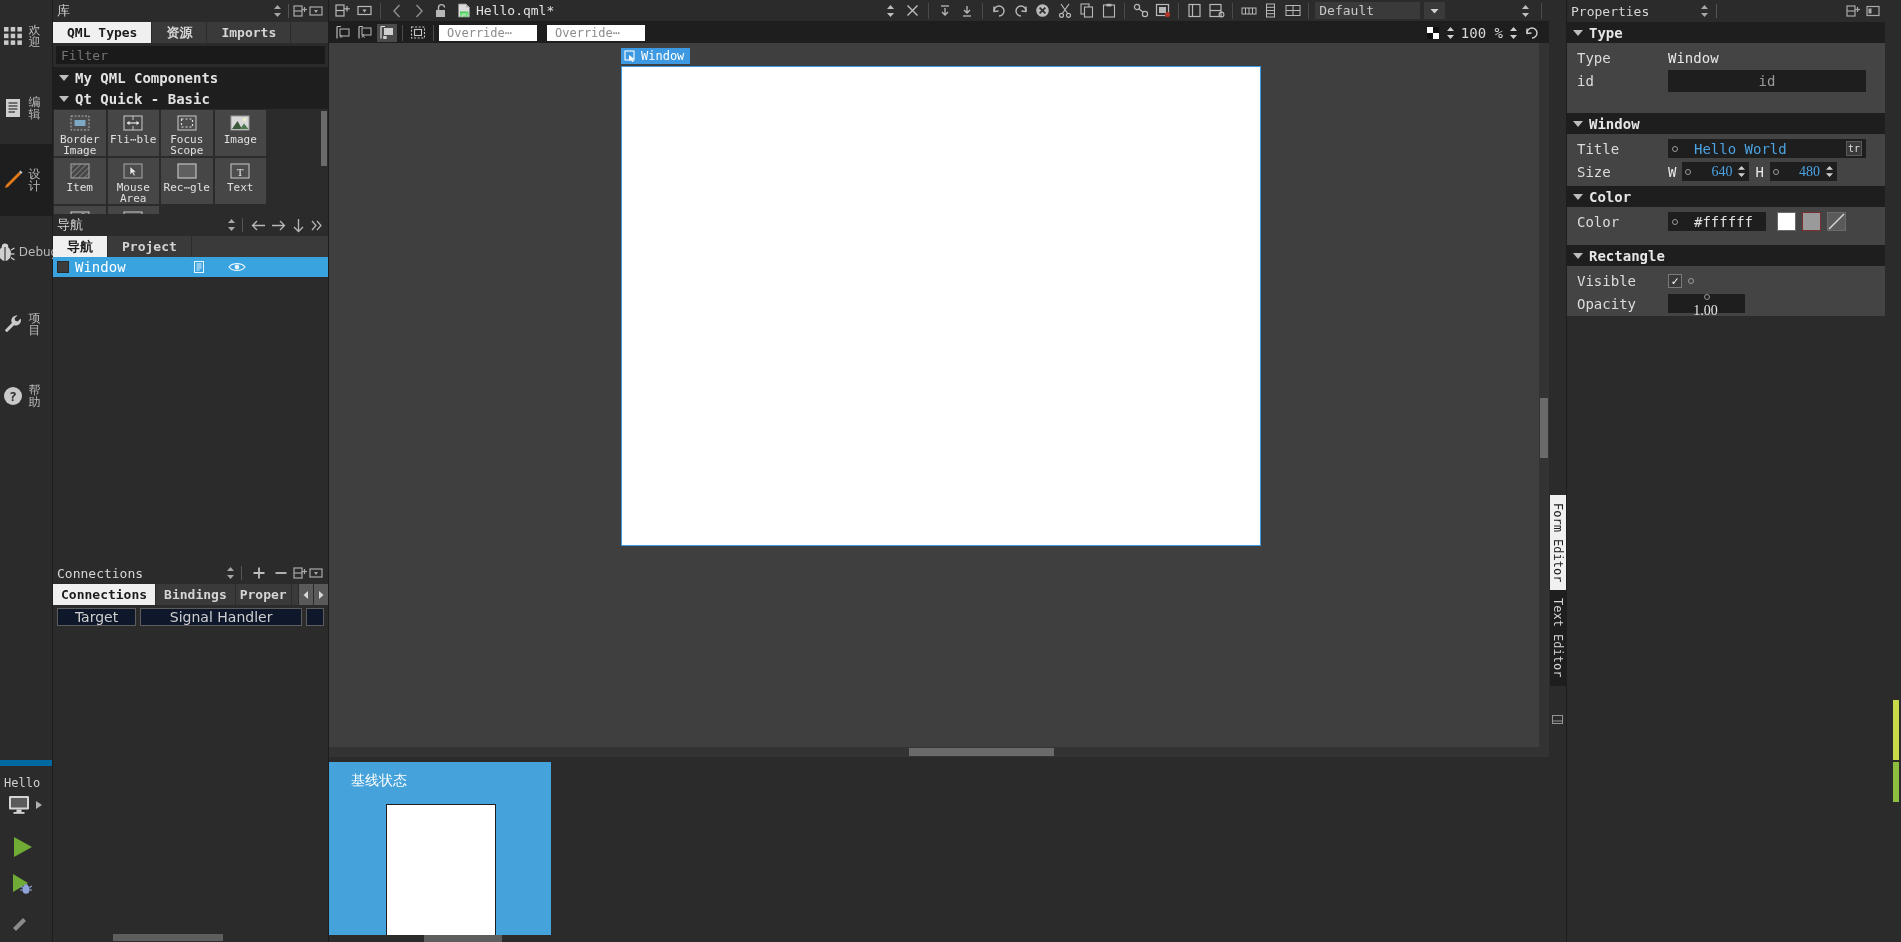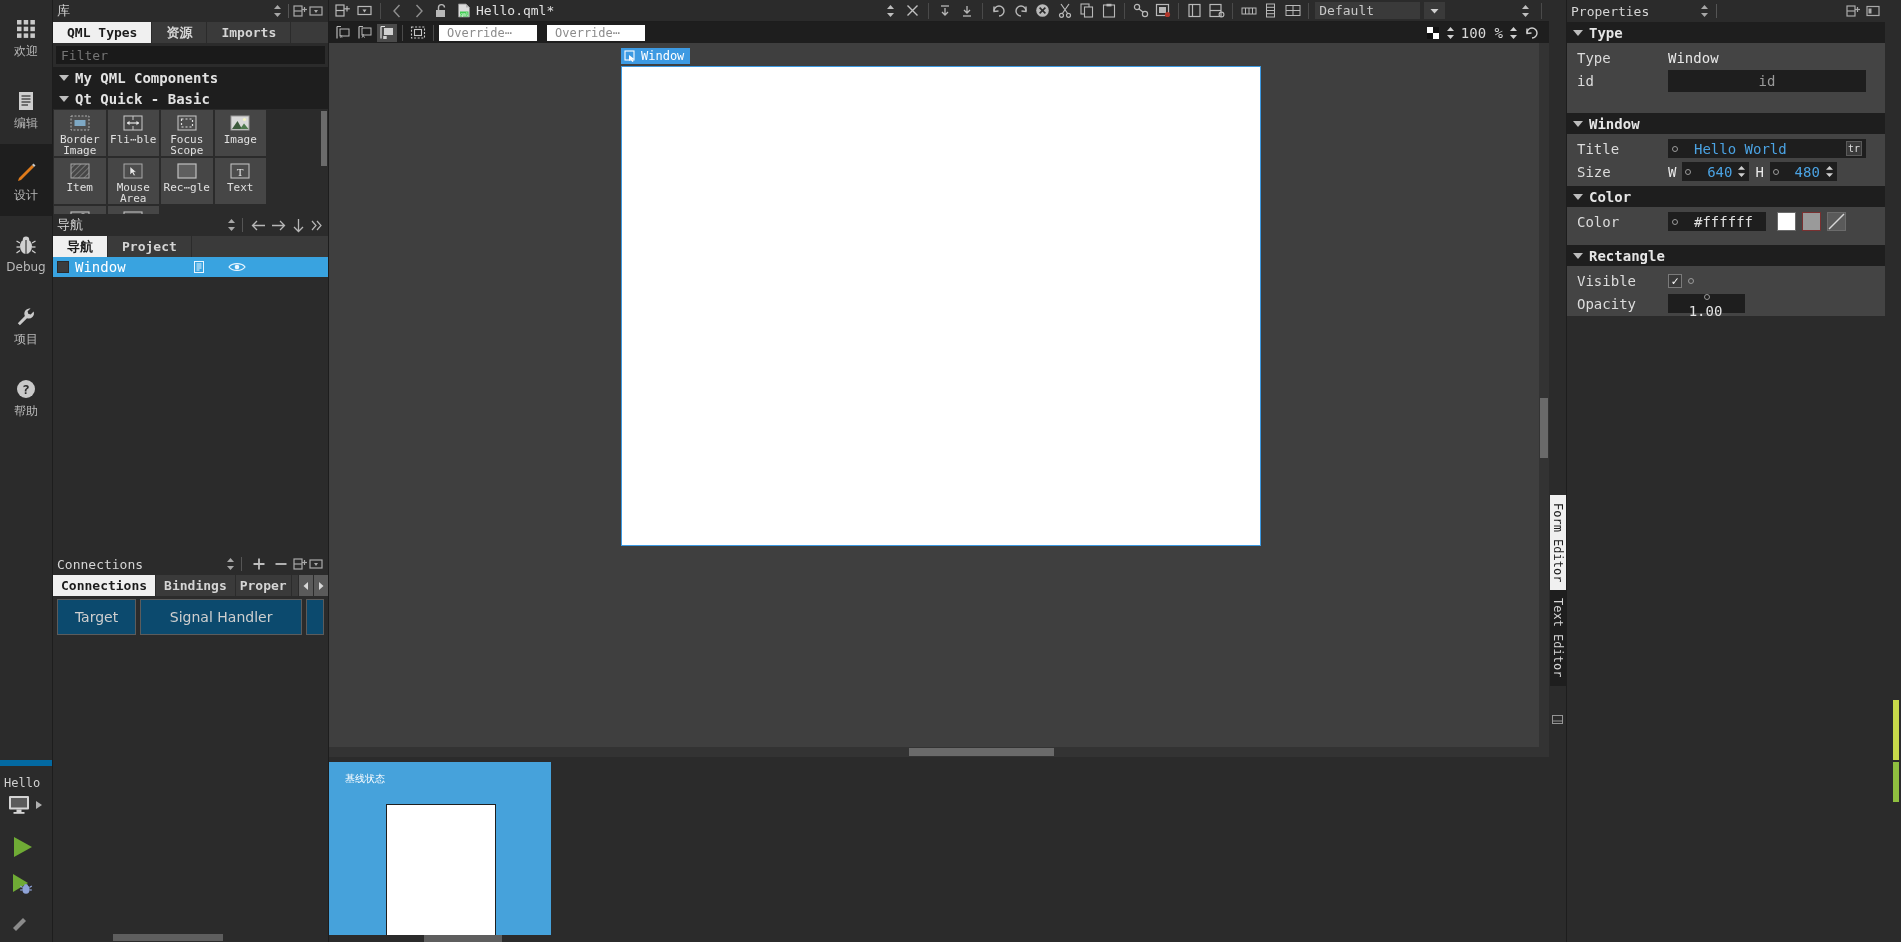--- a/index.html
+++ b/index.html
@@ -11,21 +11,21 @@
     position:relative;
   }
   .app{position:absolute;inset:0;display:flex;}
 
   
   .modebar{
     width:53px;background:#2b2b2b;display:flex;flex-direction:column;
     border-right:1px solid #1d1d1d;flex:0 0 53px;
   }
   .mode{
-    height:72px;display:flex;flex-direction:column;align-items:center;
+    height:72px;display:flex;flex-direction:row;align-items:center;
     justify-content:center;gap:3px;cursor:pointer;color:#b9b9b9;
     font-family:"DejaVu Sans","Liberation Sans",sans-serif;font-size:13px;
   }
   .mode.active{background:#1e1e1e;}
   .mode .glyph{width:26px;height:26px;display:flex;align-items:center;justify-content:center;}
   .mode .lbl{font-size:12px;line-height:1;}
   .modebar .spacer{flex:1;}
   .kitbox{border-top:6px solid #0369a1;padding:10px 0 0 2px;}
   .kitname{font-size:12px;color:#d0d0d0;padding-left:2px;font-family:"DejaVu Sans Mono",monospace;}
   .kitrow{display:flex;align-items:center;gap:3px;padding:4px 0 10px 4px;}
@@ -78,21 +78,21 @@
   .nav-row .sq{width:12px;height:12px;background:#3c3c3c;border:1px solid #2a2a2a;}
   .fill{flex:1;}
   .navarea{flex:1;background:#2b2b2b;}
 
   
   .conn-tabs{display:flex;height:21px;background:#3a3a3a;align-items:stretch;}
   .conn-tabs .tab{padding:0 8px;}
   .arrowbtn{width:15px;background:#5a5a5a;border-left:1px solid #2b2b2b;display:flex;align-items:center;justify-content:center;cursor:pointer;}
   .conn-head-row{display:flex;background:#2b2b2b;padding:3px 4px;gap:4px;}
   .conn-col{
-    background:#0c4a6e;border:1px solid #5c5c5c;height:36px;
+    background:#0f172a;border:1px solid #5c5c5c;height:18px;
     display:flex;align-items:center;justify-content:center;color:#cfcfcf;
     font-family:"DejaVu Sans","Liberation Sans",sans-serif;font-size:14px;
   }
 
   
   .center{flex:1;display:flex;flex-direction:column;min-width:0;background:#2b2b2b;}
   .toptool{
     height:22px;background:#2b2b2b;display:flex;align-items:center;gap:3px;
     padding:0 4px;flex:0 0 22px;border-bottom:1px solid #1d1d1d;
   }
@@ -128,21 +128,21 @@
     position:absolute;left:292px;top:5px;height:16px;background:#3d9ae2;color:#fff;
     display:flex;align-items:center;gap:4px;padding:0 6px 0 3px;font-size:12px;
   }
   .canv-vscroll{position:absolute;right:0;top:0;bottom:0;width:10px;background:#333;}
   .canv-vscroll .thumb{position:absolute;left:1px;width:8px;background:#6a6a6a;}
   .canv-hscroll{height:10px;background:#333;position:relative;flex:0 0 10px;}
   .canv-hscroll .thumb{position:absolute;top:1px;height:8px;background:#6a6a6a;}
 
   .statespanel{height:185px;flex:0 0 185px;background:#2b2b2b;position:relative;overflow:hidden;}
   .statecard{position:absolute;left:0;top:5px;width:222px;height:180px;background:#46a2db;}
-  .statecard .cap{position:absolute;left:16px;top:10px;color:#ffffff;font-size:10px;font-family:"DejaVu Sans","Liberation Sans",sans-serif;}
+  .statecard .cap{position:absolute;left:22px;top:10px;color:#ffffff;font-size:14px;font-family:"DejaVu Sans","Liberation Sans",sans-serif;}
   .statecard .mini{position:absolute;left:57px;top:42px;width:110px;height:138px;background:#fff;border:1px solid #1f1f1f;}
   .states-hscroll{position:absolute;left:0;bottom:0;height:7px;width:100%;background:#2b2b2b;}
   .states-hscroll .thumb{position:absolute;top:0;height:7px;background:#5e5e5e;}
 
   
   .vstrip{width:17px;flex:0 0 17px;background:#2b2b2b;display:flex;flex-direction:column;align-items:center;padding-top:495px;}
   .vtab{
     writing-mode:vertical-rl;text-orientation:mixed;
     padding:8px 1px;font-size:12px;cursor:pointer;color:#d5d5d5;
     font-family:"DejaVu Sans Mono",monospace;
@@ -163,21 +163,21 @@
     padding:0 4px;gap:16px;color:#4ba3e3;font-size:14px;cursor:text;
   }
   .pfield.wide{width:198px;}
   .dot{width:6px;height:6px;border:1px solid #9a9a9a;border-radius:50%;flex:0 0 6px;}
   .trbadge{
     width:16px;height:15px;background:#3a3a3a;border:1px solid #5a5a5a;
     display:flex;align-items:center;justify-content:center;font-size:10px;color:#ddd;cursor:pointer;margin-left:auto;
   }
   .spin{display:flex;flex-direction:column;gap:1px;margin-left:auto;cursor:pointer;}
   .numfield{width:67px;height:19px;background:#1e1e1e;display:flex;align-items:center;padding:0 3px;gap:3px;color:#4ba3e3;font-size:14px;}
-  .numfield .v{flex:1;text-align:right;padding-right:2px;}
+  .numfield .v{flex:1;text-align:right;padding-right:2px;font-family:Liberation Serif, serif;}
   .swatch{width:19px;height:19px;border:1px solid #6b6b6b;cursor:pointer;}
   .chk{width:14px;height:14px;background:#3a3a3a;border:1px solid #7a7a7a;display:flex;align-items:center;justify-content:center;color:#fff;font-size:12px;cursor:pointer;}
   .idfield{width:198px;height:22px;background:#1e1e1e;display:flex;align-items:center;justify-content:center;color:#9a9a9a;font-size:14px;cursor:text;}
 
   
   .farright{width:16px;flex:0 0 16px;background:#2b2b2b;position:relative;}
   .farright .bar{position:absolute;right:2px;top:700px;width:6px;height:60px;background:#c8d94a;}
   .farright .bar2{position:absolute;right:2px;top:762px;width:6px;height:40px;background:#8fbf3f;}
   svg{display:block;}
 </style>

